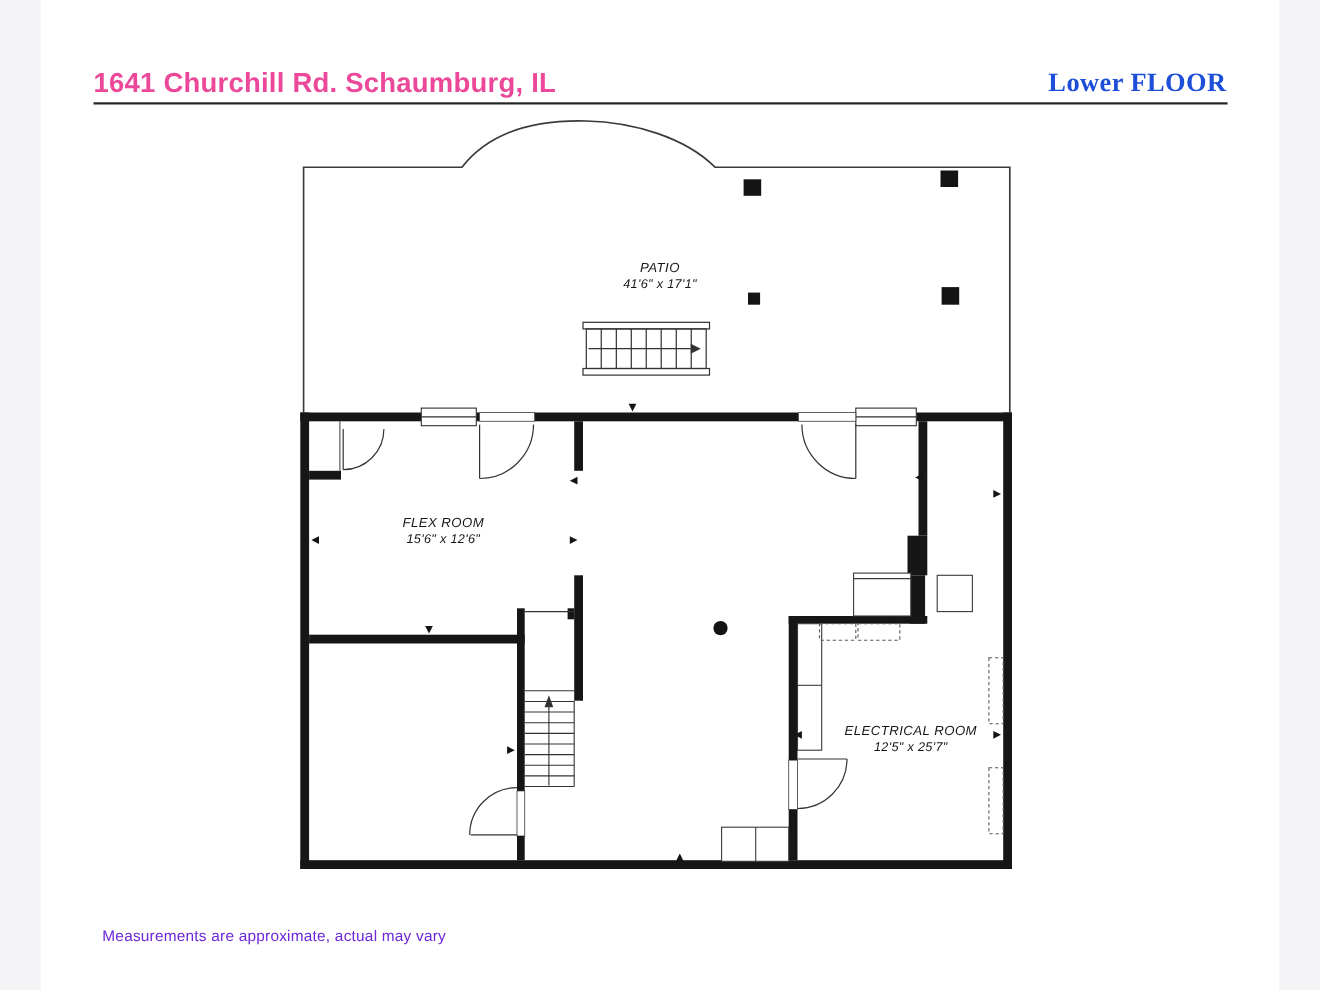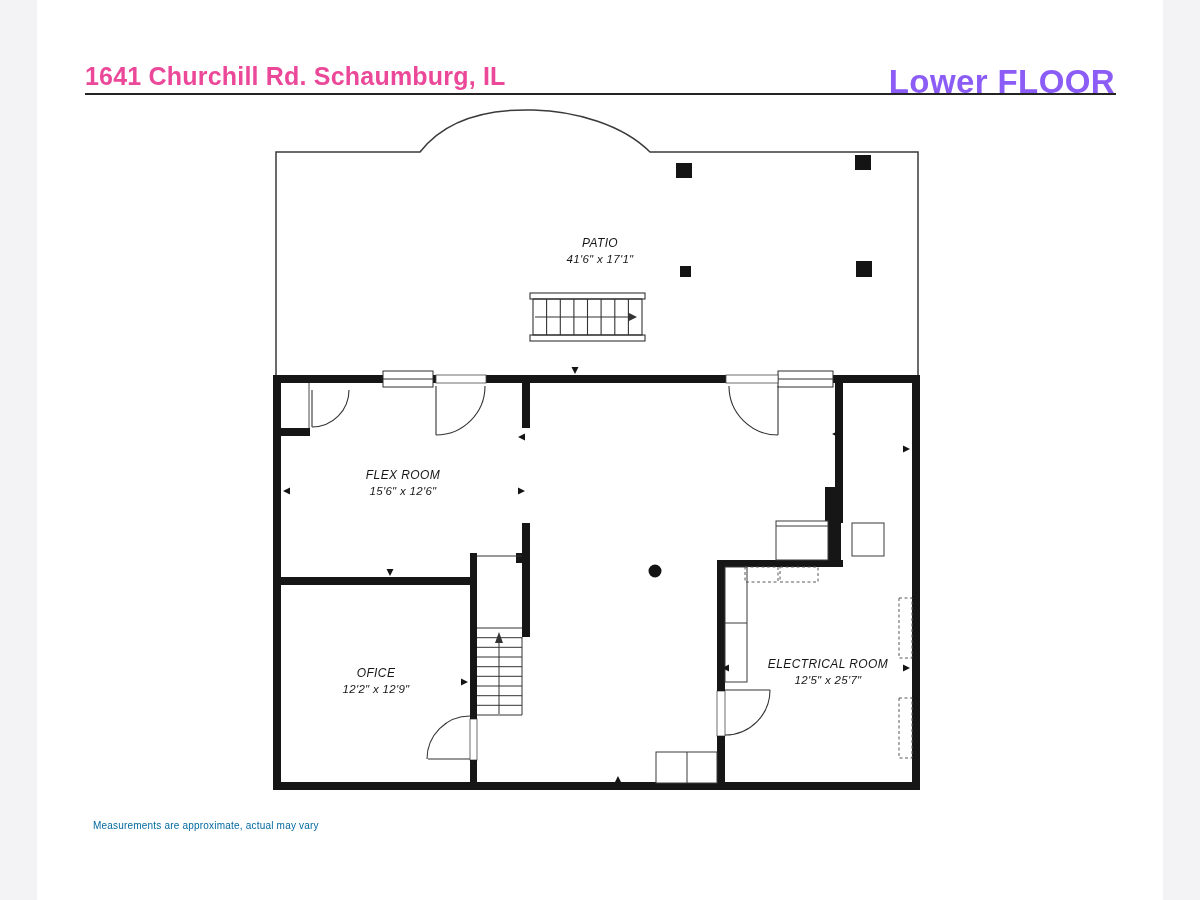--- a/index.html
+++ b/index.html
@@ -8,32 +8,32 @@
     font-family:"Liberation Sans","DejaVu Sans",sans-serif;overflow:hidden;
   }
   .side-band{position:absolute;top:0;height:900px;background:#f3f3f5;}
   #band-left{left:0;width:37px;}
   #band-right{left:1163px;width:37px;}
   .hdr-address{
     position:absolute;left:85px;top:62px;font-size:25px;font-weight:700;
     color:#ec4899;letter-spacing:0.2px;white-space:nowrap;
   }
   .hdr-floor{
-    position:absolute;right:85px;top:63px;font-size:33px;font-weight:700;
-    color:#8b5cf6;letter-spacing:0.4px;white-space:nowrap;
+    position:absolute;right:85px;top:63px;font-size:24px;font-weight:700;
+    color:#1d4ed8;letter-spacing:0.4px;white-space:nowrap;font-family:Liberation Serif, serif;
   }
   .hdr-rule{position:absolute;left:85px;top:93px;width:1031px;height:2px;background:#242424;}
   .plan-svg{position:absolute;left:0;top:0;}
   .room-label{
     position:absolute;text-align:center;color:#161616;
     font-size:12px;line-height:1.3;letter-spacing:0.4px;font-weight:500;font-style:italic;
   }
   .room-dims{font-size:11.5px;letter-spacing:0.3px;}
   .footer-note{
-    position:absolute;left:93px;top:820px;font-size:10px;color:#0369a1;
+    position:absolute;left:93px;top:842px;font-size:14px;color:#6d28d9;
     letter-spacing:0.2px;
   }
 </style>
 </head>
 <body>
 
 <div id="canvas">
 
   <div id="band-left" class="side-band"></div>
   <div id="band-right" class="side-band"></div>
@@ -194,24 +194,20 @@
   </svg>
 
   <div class="room-label" style="left:510px;top:236px;width:180px;">
     <div>PATIO</div>
     <div class="room-dims">41'6" x 17'1"</div>
   </div>
   <div class="room-label" style="left:313px;top:468px;width:180px;">
     <div>FLEX ROOM</div>
     <div class="room-dims">15'6" x 12'6"</div>
   </div>
-  <div class="room-label" style="left:286px;top:666px;width:180px;">
-    <div>OFICE</div>
-    <div class="room-dims">12'2" x 12'9"</div>
-  </div>
   <div class="room-label" style="left:733px;top:657px;width:190px;">
     <div>ELECTRICAL ROOM</div>
     <div class="room-dims">12'5" x 25'7"</div>
   </div>
 
   <div class="footer-note">Measurements are approximate, actual may vary</div>
 
 </div>
 
 </body></html>

